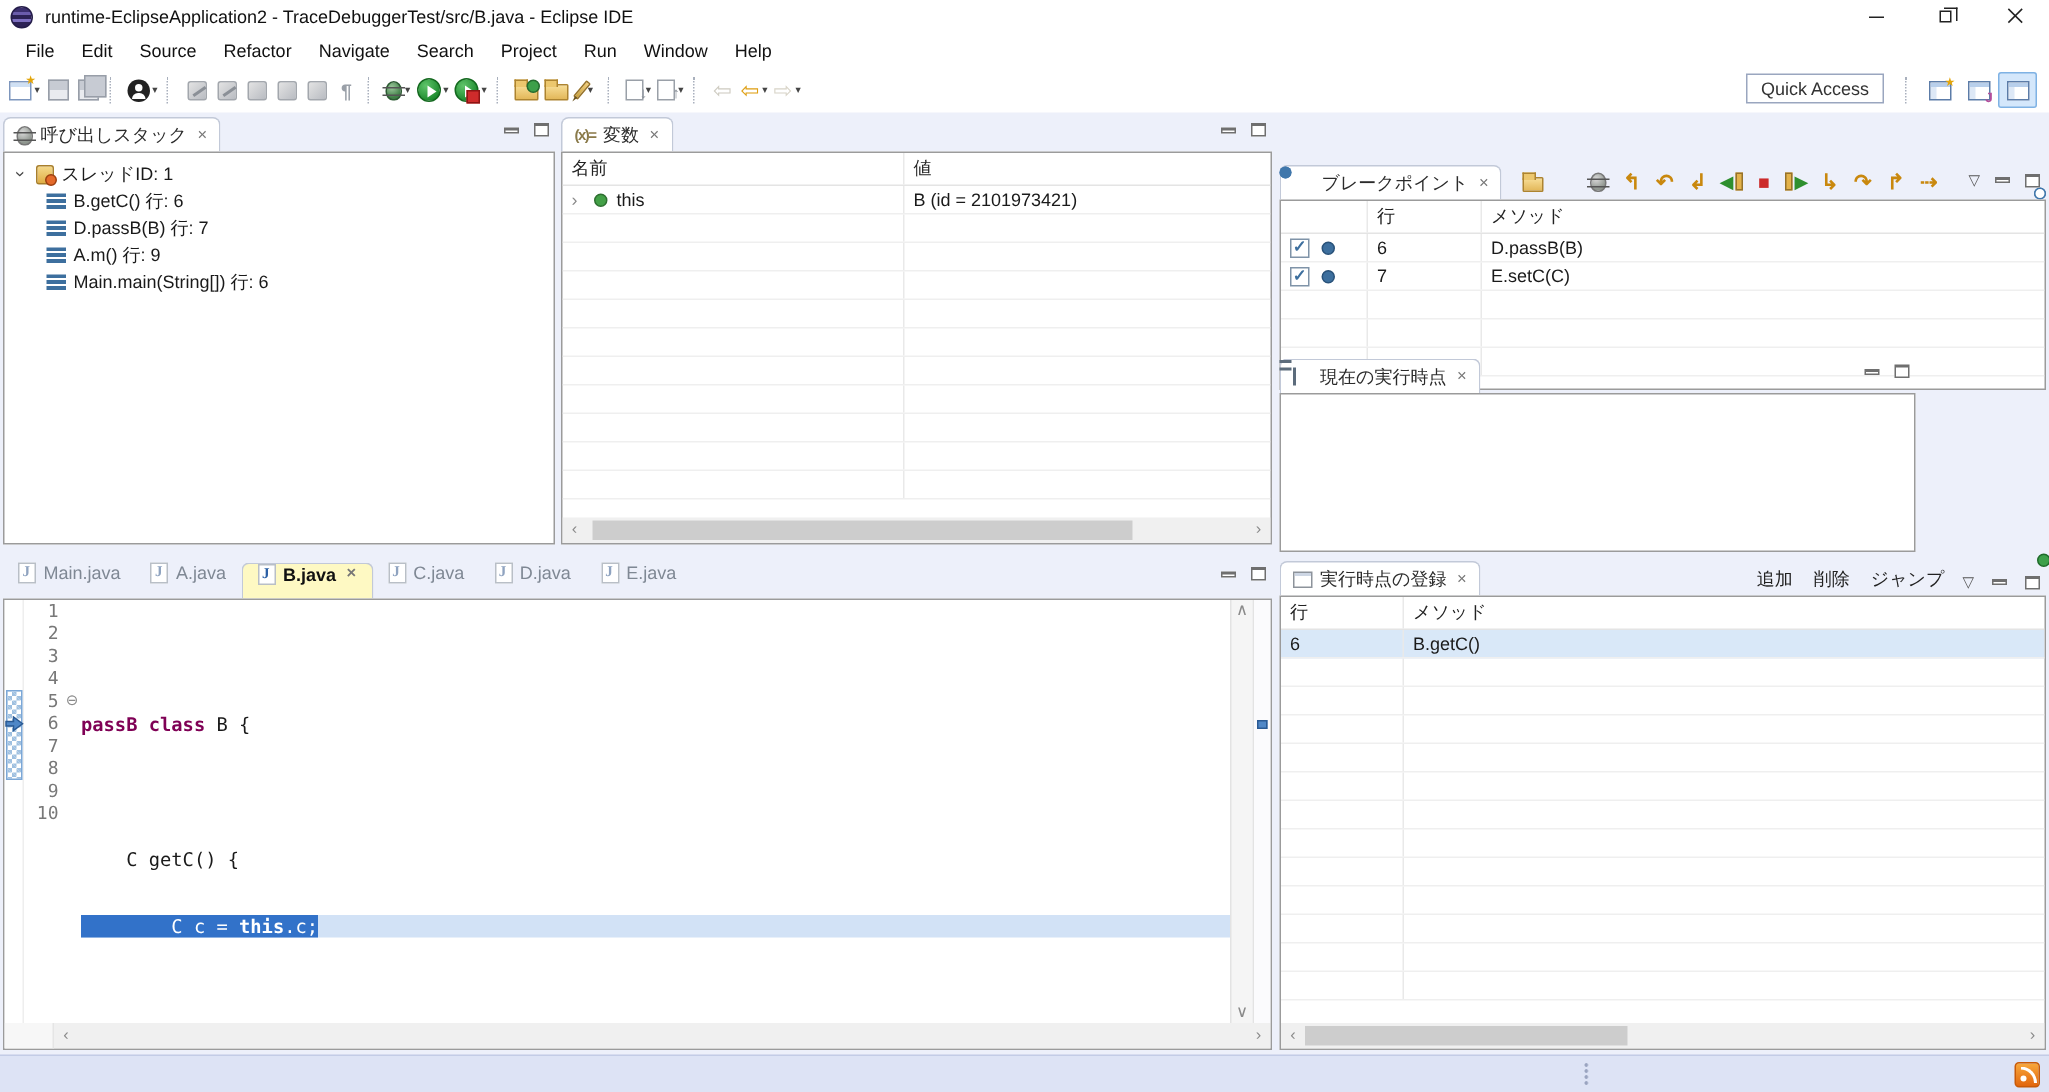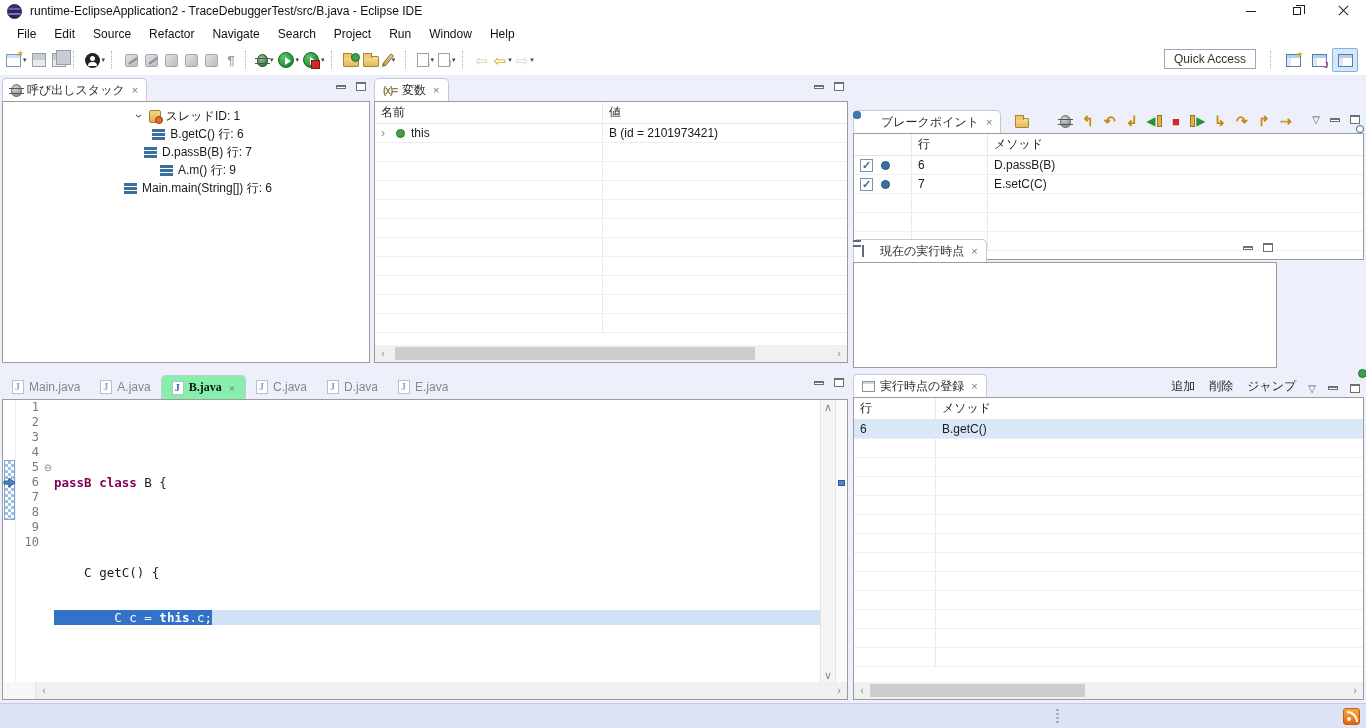--- a/index.html
+++ b/index.html
@@ -88,21 +88,21 @@
   .ic-bp-pair { width:14px; height:14px; }
   .ic-bp-pair::before { content:""; position:absolute; left:0; top:2px; width:8px; height:8px; border-radius:50%; background:#4077ab; }
   .ic-bp-pair::after { content:""; position:absolute; right:0; bottom:0; width:6px; height:6px; border-radius:50%; background:#fff; border:1px solid #4077ab; }
   .ic-tree { width:13px; height:12px; border-left:2px solid #5c6c7c; }
   .ic-tree::before { content:""; position:absolute; left:0; top:2px; width:8px; height:2px; background:#5c6c7c; box-shadow:0 5px 0 #5c6c7c; }
   .ic-pin { width:13px; height:11px; background:#fff; border:1px solid #8d939b; box-shadow:inset 0 2px 0 #cdd6e4; }
   .ic-pin::after { content:""; position:absolute; right:-3px; top:-4px; width:7px; height:7px; border-radius:50%; background:#3da04a; border:1px solid #1f6b2a; }
 
   
   .tree { padding:5px 4px; }
-  .tree-row { height:18px; display:flex; align-items:center; gap:5px;justify-content:center; }
+  .tree-row { height:18px; display:flex; align-items:center; gap:5px; }
   .tree-root { padding-left:2px; }
   .tree-frame { padding-left:24px; }
   .chev-down { display:inline-block; transform:rotate(90deg); color:#444; font-size:12px; width:10px; text-align:center; }
   .ic-thread { width:12px; height:13px; background:linear-gradient(#f5d98a,#dfae46); border:1px solid #a87f2c; border-radius:2px; }
   .ic-thread::after { content:""; position:absolute; right:-3px; bottom:-2px; width:6px; height:6px; border-radius:50%; background:#e46a2a; border:1px solid #9c3f0f; }
   .ic-frame { width:13px; height:11px; background:repeating-linear-gradient(180deg,#3d6f9e 0 2.6px,#ffffff 2.6px 4px); }
 
   
   .grid-head { height:22px; display:flex; align-items:center; border-bottom:1px solid #e4e4e4; color:#222; }
   .grid-row { height:19px; display:flex; align-items:center; border-bottom:1px solid #efefef; }
@@ -127,22 +127,22 @@
   .step { color:var(--step-arrow,#c9880e); font-size:14px; font-weight:bold; line-height:1; }
   .g-term { color:var(--terminate-red,#cc2a2a); font-size:13px; }
   .g-green { color:var(--resume-green,#2e8f2e); font-size:12px; }
   .bar-right::after { content:""; display:inline-block; width:3px; height:10px; background:#e3b24a; border:1px solid #96722a; margin-left:1px; }
   .bar-left::before { content:""; display:inline-block; width:3px; height:10px; background:#e3b24a; border:1px solid #96722a; margin-right:1px; }
   .view-menu { color:#555; font-size:10px; }
   .reg-actions { display:flex; align-items:center; gap:14px; margin-bottom:3px; color:#222; }
 
   
   .ed-tabs { height:26px; display:flex; align-items:flex-end; background:transparent; position:relative; }
-  .ed-tab { height:24px; display:flex; align-items:center; gap:5px; padding:0 10px; color:#7f8894; border-radius:5px 5px 0 0; }
-  .ed-tab.active { background:#86efac; border:1px solid #c2c9d8; border-bottom:none; color:#111; font-weight:bold;font-family:Liberation Serif, serif; }
+  .ed-tab { height:24px; display:flex; align-items:flex-start; gap:5px; padding:0 10px; color:#7f8894; border-radius:5px 5px 0 0; }
+  .ed-tab.active { background:#fef9c3; border:1px solid #c2c9d8; border-bottom:none; color:#111; font-weight:bold; }
   .ic-jfile { width:12px; height:14px; background:#fff; border:1px solid #b9bfc7; position:relative; }
   .ic-jfile::after { content:"J"; position:absolute; left:2px; top:0px; font-size:10px; font-weight:bold; color:#2a5fa5; font-family:"Liberation Serif",serif; }
   .ed-tab:not(.active) .ic-jfile::after { color:#8fa3c0; }
   .ed-body { position:absolute; left:0; right:0; top:26px; bottom:0; background:#fff; border:1px solid #9b9b9b; overflow:hidden; }
   .code-zone { position:absolute; left:0; top:0; right:0; bottom:17px; display:flex; }
   .ruler { width:13px; position:relative; background:#fff; border-right:1px solid #eee; }
   .hatch { position:absolute; left:1px; top:60px; width:11px; height:60px;
     background-image:linear-gradient(45deg,#9fc0e0 25%,transparent 25%,transparent 75%,#9fc0e0 75%),linear-gradient(45deg,#9fc0e0 25%,transparent 25%,transparent 75%,#9fc0e0 75%);
     background-size:6px 6px; background-position:0 0,3px 3px; border:1px solid #7ba7d7; }
   .ip-arrow { position:absolute; left:0px; top:77px; z-index:3; }

